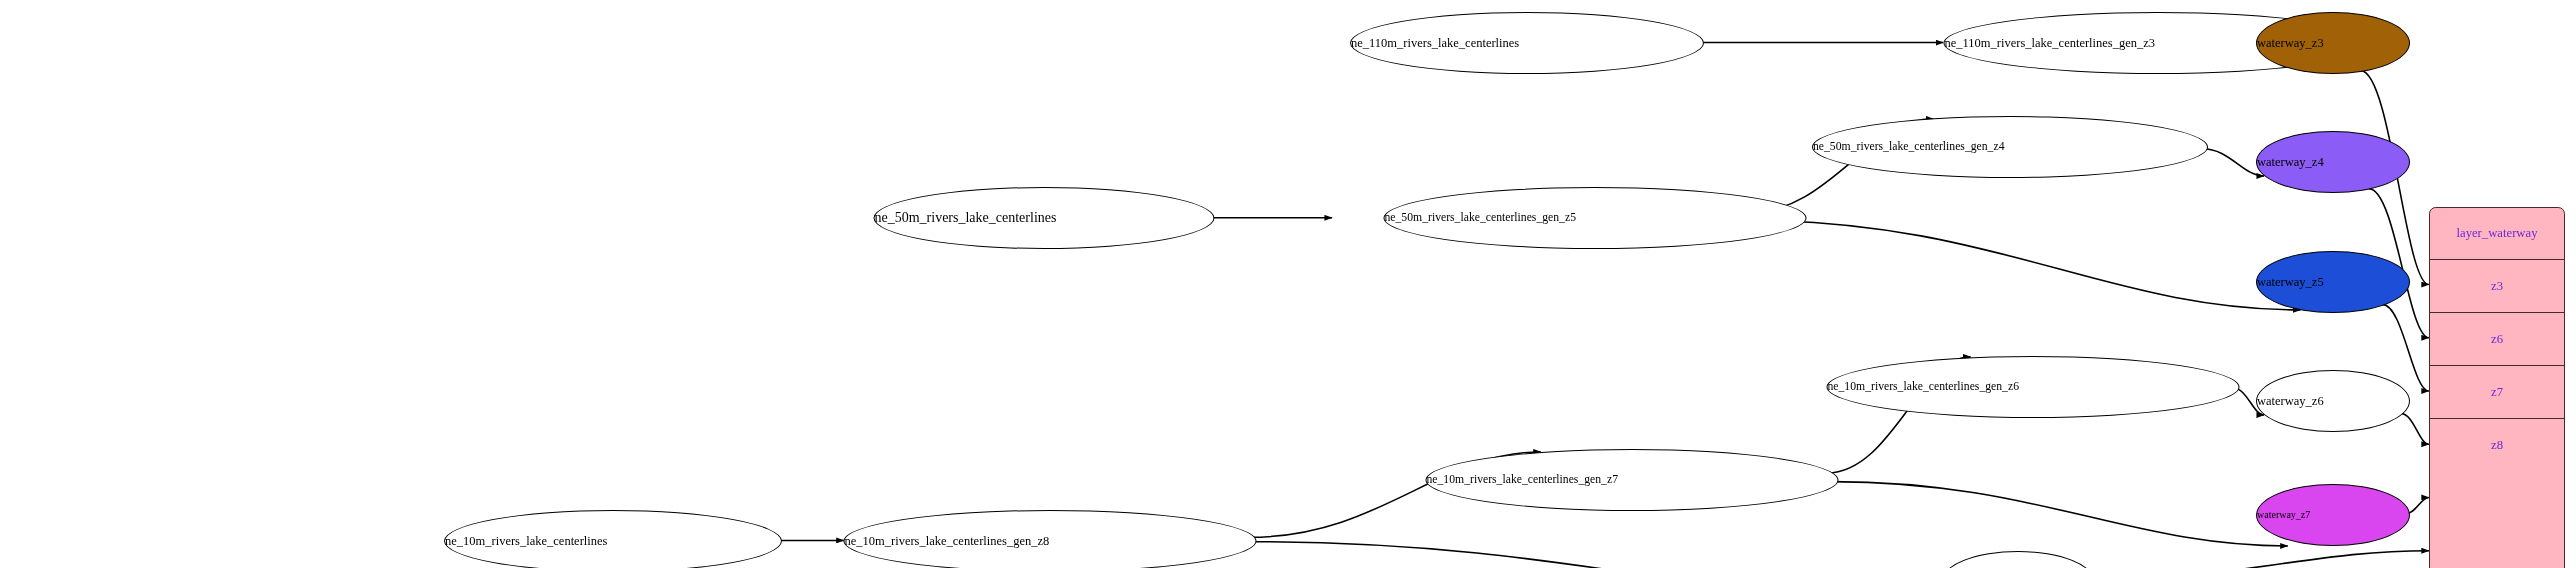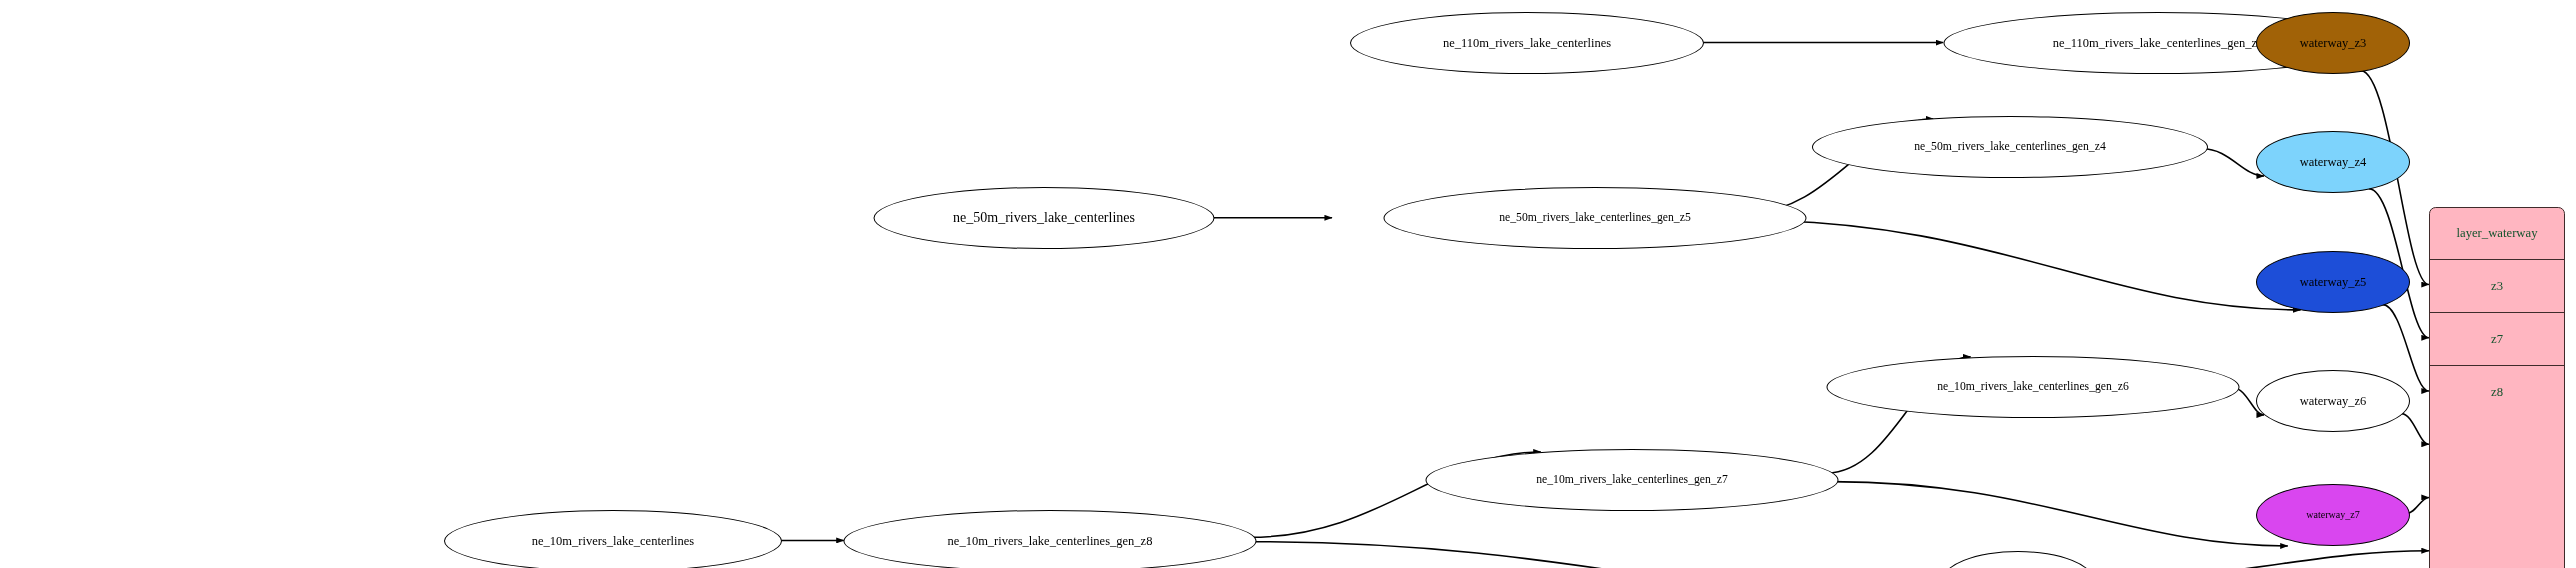--- a/index.html
+++ b/index.html
@@ -1,27 +1,27 @@
 <!DOCTYPE html>
 <html style="font-size:12px"><head>
 <meta charset="utf-8">
 <style>
   html,body{margin:0;padding:0;background:#ffffff;}
   #stage{position:relative;width:2576px;height:568px;background:#ffffff;
          font-family:"Liberation Serif","DejaVu Serif",serif;overflow:hidden;}
   #edges{position:absolute;left:0;top:0;width:2576px;height:568px;}
-  .node{position:absolute;display:flex;align-items:center;justify-content:center;
+  .node{position:absolute;display:flex;align-items:center;
         box-sizing:border-box;transform:translate(-50%,-50%);}
   .ellipse{border:1px solid #000000;border-radius:50%;background:#ffffff;
            color:#000000;white-space:nowrap;}
   .ellipse span{display:block;line-height:1;}
   .rec{position:absolute;transform:translate(-50%,-50%);
        border:1px solid #3f2b2b;border-radius:6.7px;background:#ffb6c1;
        box-sizing:border-box;overflow:hidden;}
-  .rec-row{border-top:1px solid #3f2b2b;text-align:center;color:#14532d;
+  .rec-row{border-top:1px solid #3f2b2b;text-align:center;color:#6d28d9;
            box-sizing:border-box;display:flex;align-items:center;justify-content:center;}
   .rec-row.first{border-top:none;}
 </style>
 </head>
 <body>
 
 <div id="stage">
   <svg id="edges" viewBox="0 0 3459 763" preserveAspectRatio="none">
     <defs>
       <marker id="ah" markerWidth="11" markerHeight="8" refX="10.2" refY="4" orient="auto" markerUnits="userSpaceOnUse">
@@ -90,34 +90,35 @@
       </div>
       <div class="node ellipse" style="left: 1632px; top: 480px; width: 413px; height: 62px; font-size: 11.7px; background: rgb(255, 255, 255); border-color: rgb(0, 0, 0);">
         <span>ne_10m_rivers_lake_centerlines_gen_z7</span>
       </div>
       <div class="node ellipse" style="left: 2033px; top: 387px; width: 413px; height: 62px; font-size: 11.7px; background: rgb(255, 255, 255); border-color: rgb(0, 0, 0);">
         <span>ne_10m_rivers_lake_centerlines_gen_z6</span>
       </div>
       <div class="node ellipse" style="left: 2333px; top: 43px; width: 154px; height: 62px; font-size: 12.5px; background: #a16207; border-color: rgb(0, 0, 0);">
         <span>waterway_z3</span>
       </div>
-      <div class="node ellipse" style="left: 2333px; top: 162px; width: 154px; height: 62px; font-size: 12.5px; background: #7dd3fc; border-color: rgb(0, 0, 0);">
+      <div class="node ellipse" style="left: 2333px; top: 162px; width: 154px; height: 62px; font-size: 12.5px; background: #8b5cf6; border-color: rgb(0, 0, 0);">
         <span>waterway_z4</span>
       </div>
       <div class="node ellipse" style="left: 2333px; top: 282px; width: 154px; height: 62px; font-size: 12.5px; background: #1d4ed8; border-color: rgb(0, 0, 0);">
         <span>waterway_z5</span>
       </div>
       <div class="node ellipse" style="left: 2333px; top: 401px; width: 154px; height: 62px; font-size: 12.5px; background: rgb(255, 255, 255); border-color: rgb(0, 0, 0);">
         <span>waterway_z6</span>
       </div>
       <div class="node ellipse" style="left: 2333px; top: 515px; width: 154px; height: 62px; font-size: 10px; background: #d946ef; border-color: rgb(0, 0, 0);">
         <span>waterway_z7</span>
       </div>
       <div class="node ellipse" style="left: 2018px; top: 582px; width: 154px; height: 62px; font-size: 12.5px; background: rgb(255, 255, 255); border-color: rgb(0, 0, 0);"></div>
     </div>
 <div class="rec" style="left: 2497px; top: 552px; width: 136px; height: 690px; background: rgb(255, 182, 193); border-color: rgb(63, 43, 43);">
       <div class="rec-row first" style="height: 51px; font-size: 12.7px;">layer_waterway</div>
       <div class="rec-row" style="height: 53px; font-size: 12.7px; border-top-color: rgb(63, 43, 43);">z3</div>
+      <div class="rec-row" style="height: 53px; font-size: 12.7px; border-top-color: rgb(63, 43, 43);">z6</div>
       <div class="rec-row" style="height: 53px; font-size: 12.7px; border-top-color: rgb(63, 43, 43);">z7</div>
       <div class="rec-row" style="height: 53px; font-size: 12.7px; border-top-color: rgb(63, 43, 43);">z8</div>
     </div>
   </div>
 
 
 </body></html>

